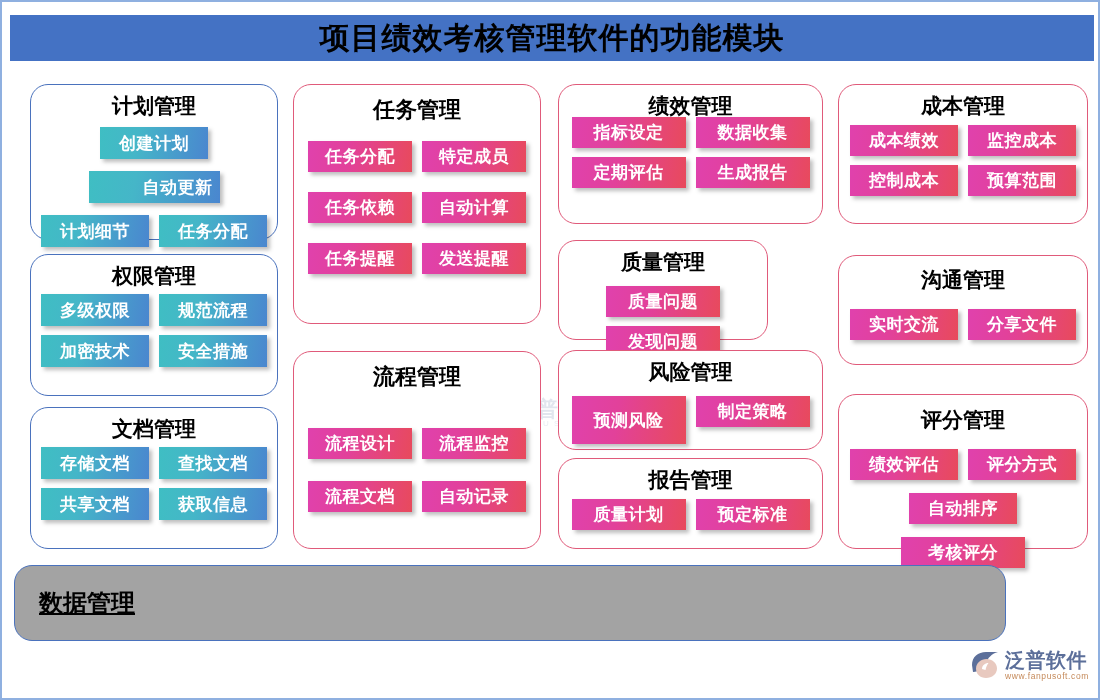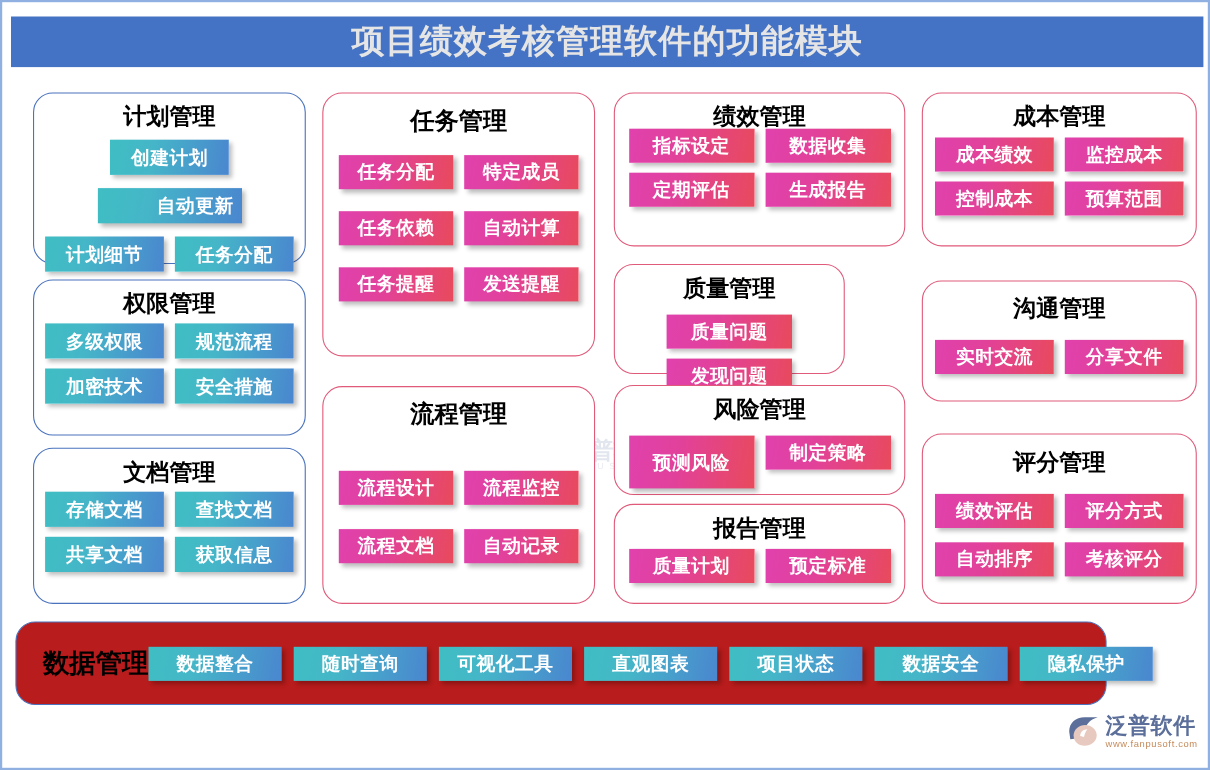--- a/index.html
+++ b/index.html
@@ -27,21 +27,21 @@
   #header-bar {
     position: absolute;
     left: 8px; top: 13px;
     width: 1084px; height: 46px;
     background: #4472c4;
     display: flex;
     align-items: center;
     justify-content: center;
   }
   #header-title {
-    color: #e5e5e5;
+    color: #000000;
     font-size: 30px;
     font-weight: bold;
     letter-spacing: 1px;
     line-height: 1;
     white-space: nowrap;
   }
 
   
   #watermark {
     position: absolute;
@@ -121,26 +121,27 @@
   .pill.pink {
     background: linear-gradient(100deg, #e041ad 0%, #e2419a 40%, #e84a5c 100%);
   }
 
   
   #data-bar {
     position: absolute;
     left: 12px; top: 563px;
     width: 992px; height: 76px;
     box-sizing: border-box;
-    background: #b91c1c;
+    background: #a3a3a3;
     border: 1.6px solid #4a72bd;
     border-radius: 18px;
     display: flex;
     align-items: center;
     z-index: 3;
+    text-decoration: underline;
   }
   #data-bar-title {
     font-size: 24px;
     font-weight: bold;
     color: #000000;
     margin-left: 24px;
     white-space: nowrap;
     width: 170px;
   }
   #data-bar-pills {
@@ -323,36 +324,27 @@
         <div class="pill pink" style="width:108px;height:31px;">分享文件</div>
       </div>
     </div>
 
     <div class="card pink" style="left:836px; top:392px; width:250px; height:155px;">
       <div class="card-title" style="padding-top:15px;">评分管理</div>
       <div class="pill-grid" style="margin-top:18px; gap:13px 10px; padding:0 10px;">
         <div class="pill pink" style="width:108px;height:31px;">绩效评估</div>
         <div class="pill pink" style="width:108px;height:31px;">评分方式</div>
         <div class="pill pink" style="width:108px;height:31px;">自动排序</div>
-        <div class="pill pink" style="width:108px;height:31px;">考核评分</div>
+        <div class="pill pink" style="width:124px;height:31px;">考核评分</div>
       </div>
     </div>
   </div>
 
   <div id="data-bar">
     <div id="data-bar-title">数据管理</div>
-    <div id="data-bar-pills">
-      <div class="pill teal">数据整合</div>
-      <div class="pill teal">随时查询</div>
-      <div class="pill teal">可视化工具</div>
-      <div class="pill teal">直观图表</div>
-      <div class="pill teal">项目状态</div>
-      <div class="pill teal">数据安全</div>
-      <div class="pill teal">隐私保护</div>
-    </div>
   </div>
 
   <div id="footer-logo">
     <div id="logo-mark">
       <svg width="30" height="28" viewBox="0 0 30 28">
         <path d="M2 14 C2 6 8 1 16 1 L28 1 C21 3 18 7 16 12 C14 17 9 21 3 21 Z" fill="#5c6f9a"></path>
         <path d="M16 27 C10 27 6 23 6 17.5 C6 12 11 8 16.5 8 C22 8 27 12 27 17.5 C27 23 22 27 16 27 Z" fill="#e8c9bf"></path>
         <path d="M12 18 C12 14.5 15 12 18.5 12 C17 14 16 16 15.5 19 Z" fill="#ffffff"></path>
       </svg>
     </div>

